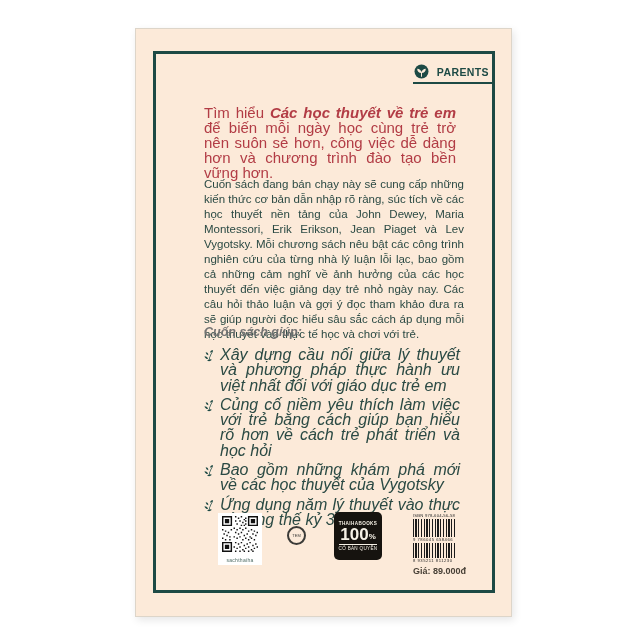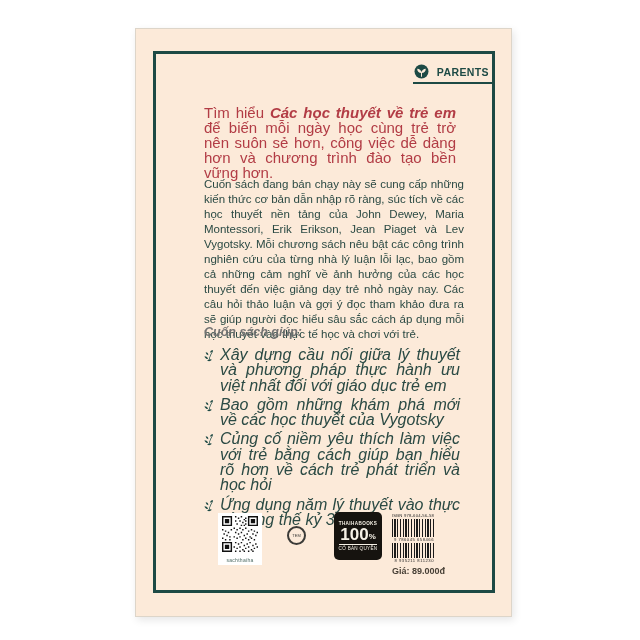--- a/index.html
+++ b/index.html
@@ -28,21 +28,21 @@
          box-sizing:border-box;text-align:center;}
   .qr-label{font-size:5px;color:#4c6a63;letter-spacing:.3px;margin-top:1px;}
   .stamp{position:absolute;left:131px;top:472px;width:15px;height:15px;border:2px solid #3b3b38;border-radius:50%;
          display:flex;align-items:center;justify-content:center;font-size:4px;color:#3b3b38;background:#fcead9;}
   .brand{position:absolute;left:178px;top:458px;width:48px;height:48px;background:#16130f;border-radius:5px;
          color:#f6f1e6;display:flex;flex-direction:column;align-items:center;justify-content:center;box-sizing:border-box;}
   .brand-t1{font-size:4.6px;font-weight:bold;letter-spacing:.4px;}
   .brand-big{font-size:17px;font-weight:bold;line-height:1.05;border-bottom:1px solid #f6f1e6;padding:0 1px;}
   .brand-big .pct{font-size:8px;vertical-align:1px;}
   .brand-t2{font-size:4.6px;letter-spacing:.3px;margin-top:1.5px;}
-  .bars{position:absolute;left:236px;top:459px;width:42px;text-align:right;}
+  .bars{position:absolute;left:257px;top:459px;width:42px;text-align:left;}
   .isbn{font-size:4.2px;color:#2a2a2a;letter-spacing:.2px;white-space:nowrap;overflow:hidden;}
   .bar{height:18px;margin-top:1px;background:repeating-linear-gradient(90deg,
        #1b1b1b 0 1px,#fcead9 1px 2px,#1b1b1b 2px 4px,#fcead9 4px 5px,
        #1b1b1b 5px 6px,#fcead9 6px 8px,#1b1b1b 8px 9px,#fcead9 9px 11px);}
   .bar.short{height:15px;}
   .digits{font-size:4.2px;color:#2a2a2a;letter-spacing:.5px;white-space:nowrap;}
   .price{font-size:9px;font-weight:bold;color:#463f35;margin-top:3px;white-space:nowrap;}
 </style>
 </head>
 <body>
@@ -82,33 +82,33 @@
         <li class="bullet">
           <svg class="leaf" viewBox="0 0 16 16">
             <g fill="#1d4a45">
                 <path d="M12.6 1.2c-1.9.4-3.1 1.3-3.5 2.8 1.8.2 3.1-.8 3.5-2.8z"></path>
                 <path d="M4.2 3.8c.3 1.9 1.3 3 3 3.2.1-1.8-1-3-3-3.2z"></path>
                 <path d="M2.8 8.2c.5 2.1 1.9 3.2 4 3.3 0-2-1.6-3.2-4-3.3z"></path>
                 <path d="M5.8 13.4c2.3.9 4.2.5 5.5-1-1.6-1.1-3.5-.8-5.5 1z"></path>
                 <path d="M12 2.2c-2 3-3.4 6.1-4.2 9.6l.8.2c.8-3.4 2.1-6.4 4.1-9.3z"></path>
               </g>
           </svg>
-          <span class="bullet-text">Bao gồm những khám phá mới về các học thuyết của Vygotsky</span>
+          <span class="bullet-text">Củng cố niềm yêu thích làm việc với trẻ bằng cách giúp bạn hiểu rõ hơn về cách trẻ phát triển và học hỏi</span>
         </li>
         <li class="bullet">
           <svg class="leaf" viewBox="0 0 16 16">
             <g fill="#1d4a45">
                 <path d="M12.6 1.2c-1.9.4-3.1 1.3-3.5 2.8 1.8.2 3.1-.8 3.5-2.8z"></path>
                 <path d="M4.2 3.8c.3 1.9 1.3 3 3 3.2.1-1.8-1-3-3-3.2z"></path>
                 <path d="M2.8 8.2c.5 2.1 1.9 3.2 4 3.3 0-2-1.6-3.2-4-3.3z"></path>
                 <path d="M5.8 13.4c2.3.9 4.2.5 5.5-1-1.6-1.1-3.5-.8-5.5 1z"></path>
                 <path d="M12 2.2c-2 3-3.4 6.1-4.2 9.6l.8.2c.8-3.4 2.1-6.4 4.1-9.3z"></path>
               </g>
           </svg>
-          <span class="bullet-text">Củng cố niềm yêu thích làm việc với trẻ bằng cách giúp bạn hiểu rõ hơn về cách trẻ phát triển và học hỏi</span>
+          <span class="bullet-text">Bao gồm những khám phá mới về các học thuyết của Vygotsky</span>
         </li>
         <li class="bullet">
           <svg class="leaf" viewBox="0 0 16 16">
             <g fill="#1d4a45">
                 <path d="M12.6 1.2c-1.9.4-3.1 1.3-3.5 2.8 1.8.2 3.1-.8 3.5-2.8z"></path>
                 <path d="M4.2 3.8c.3 1.9 1.3 3 3 3.2.1-1.8-1-3-3-3.2z"></path>
                 <path d="M2.8 8.2c.5 2.1 1.9 3.2 4 3.3 0-2-1.6-3.2-4-3.3z"></path>
                 <path d="M5.8 13.4c2.3.9 4.2.5 5.5-1-1.6-1.1-3.5-.8-5.5 1z"></path>
                 <path d="M12 2.2c-2 3-3.4 6.1-4.2 9.6l.8.2c.8-3.4 2.1-6.4 4.1-9.3z"></path>
               </g>

